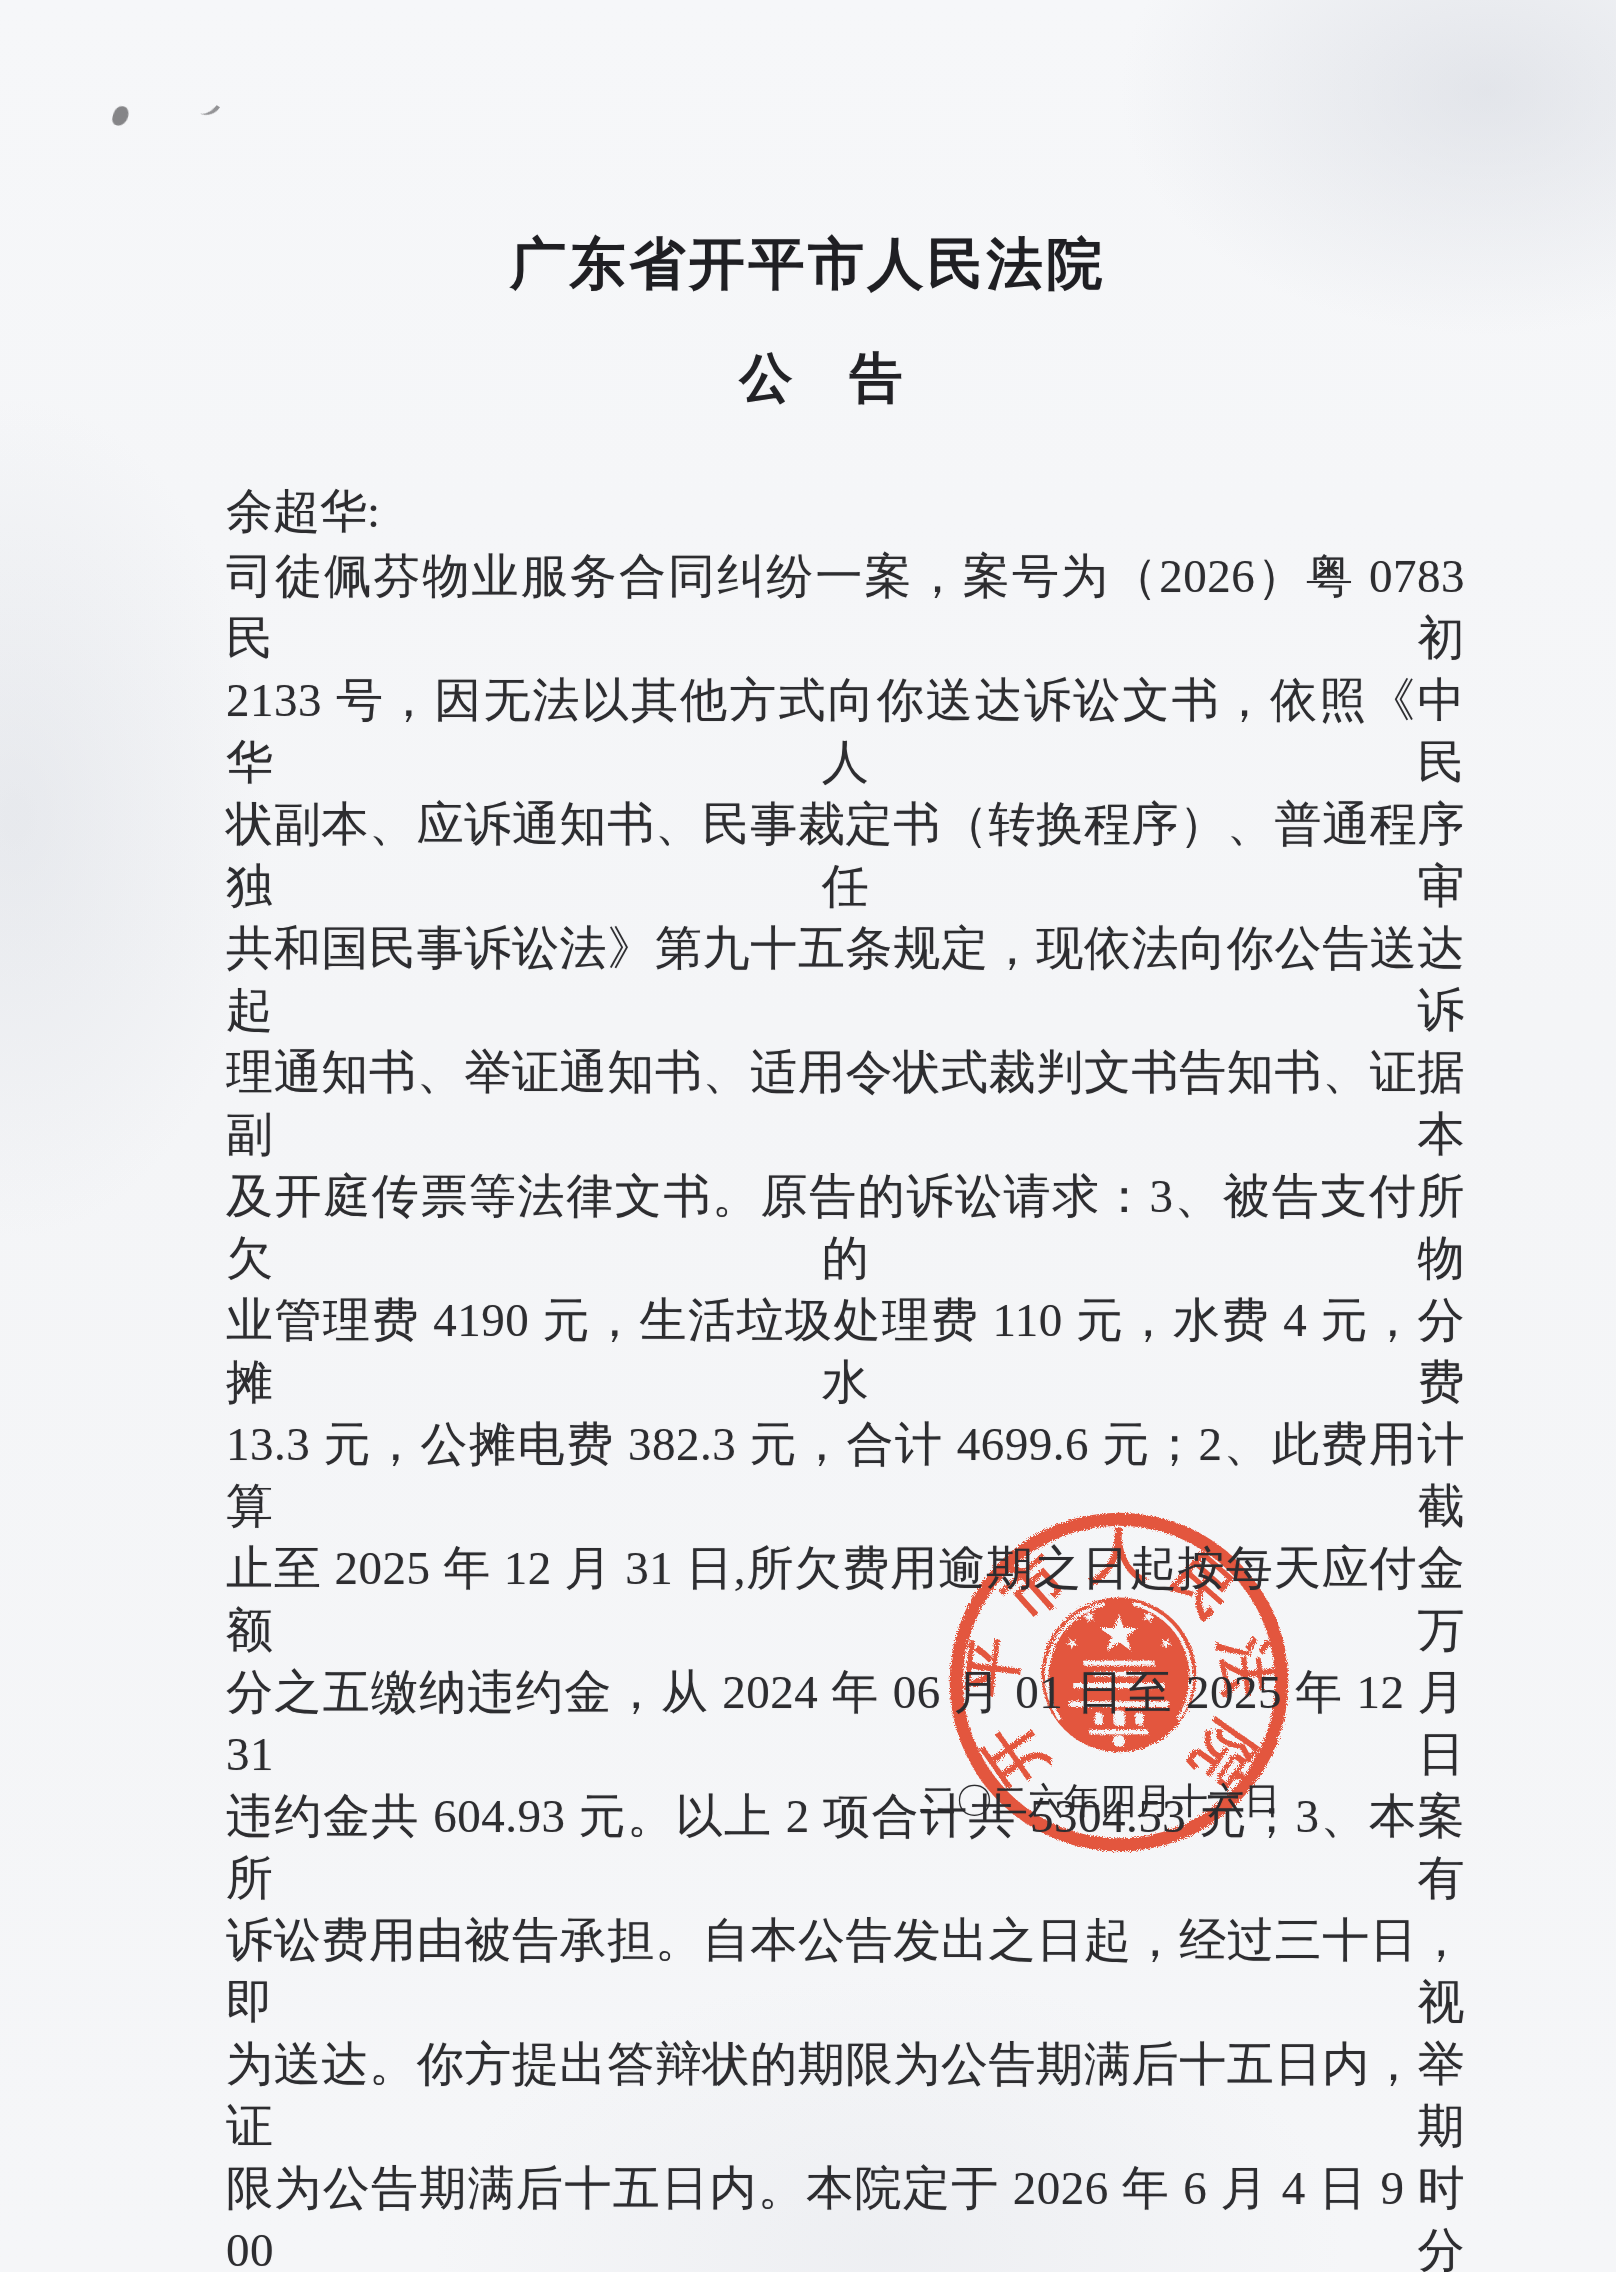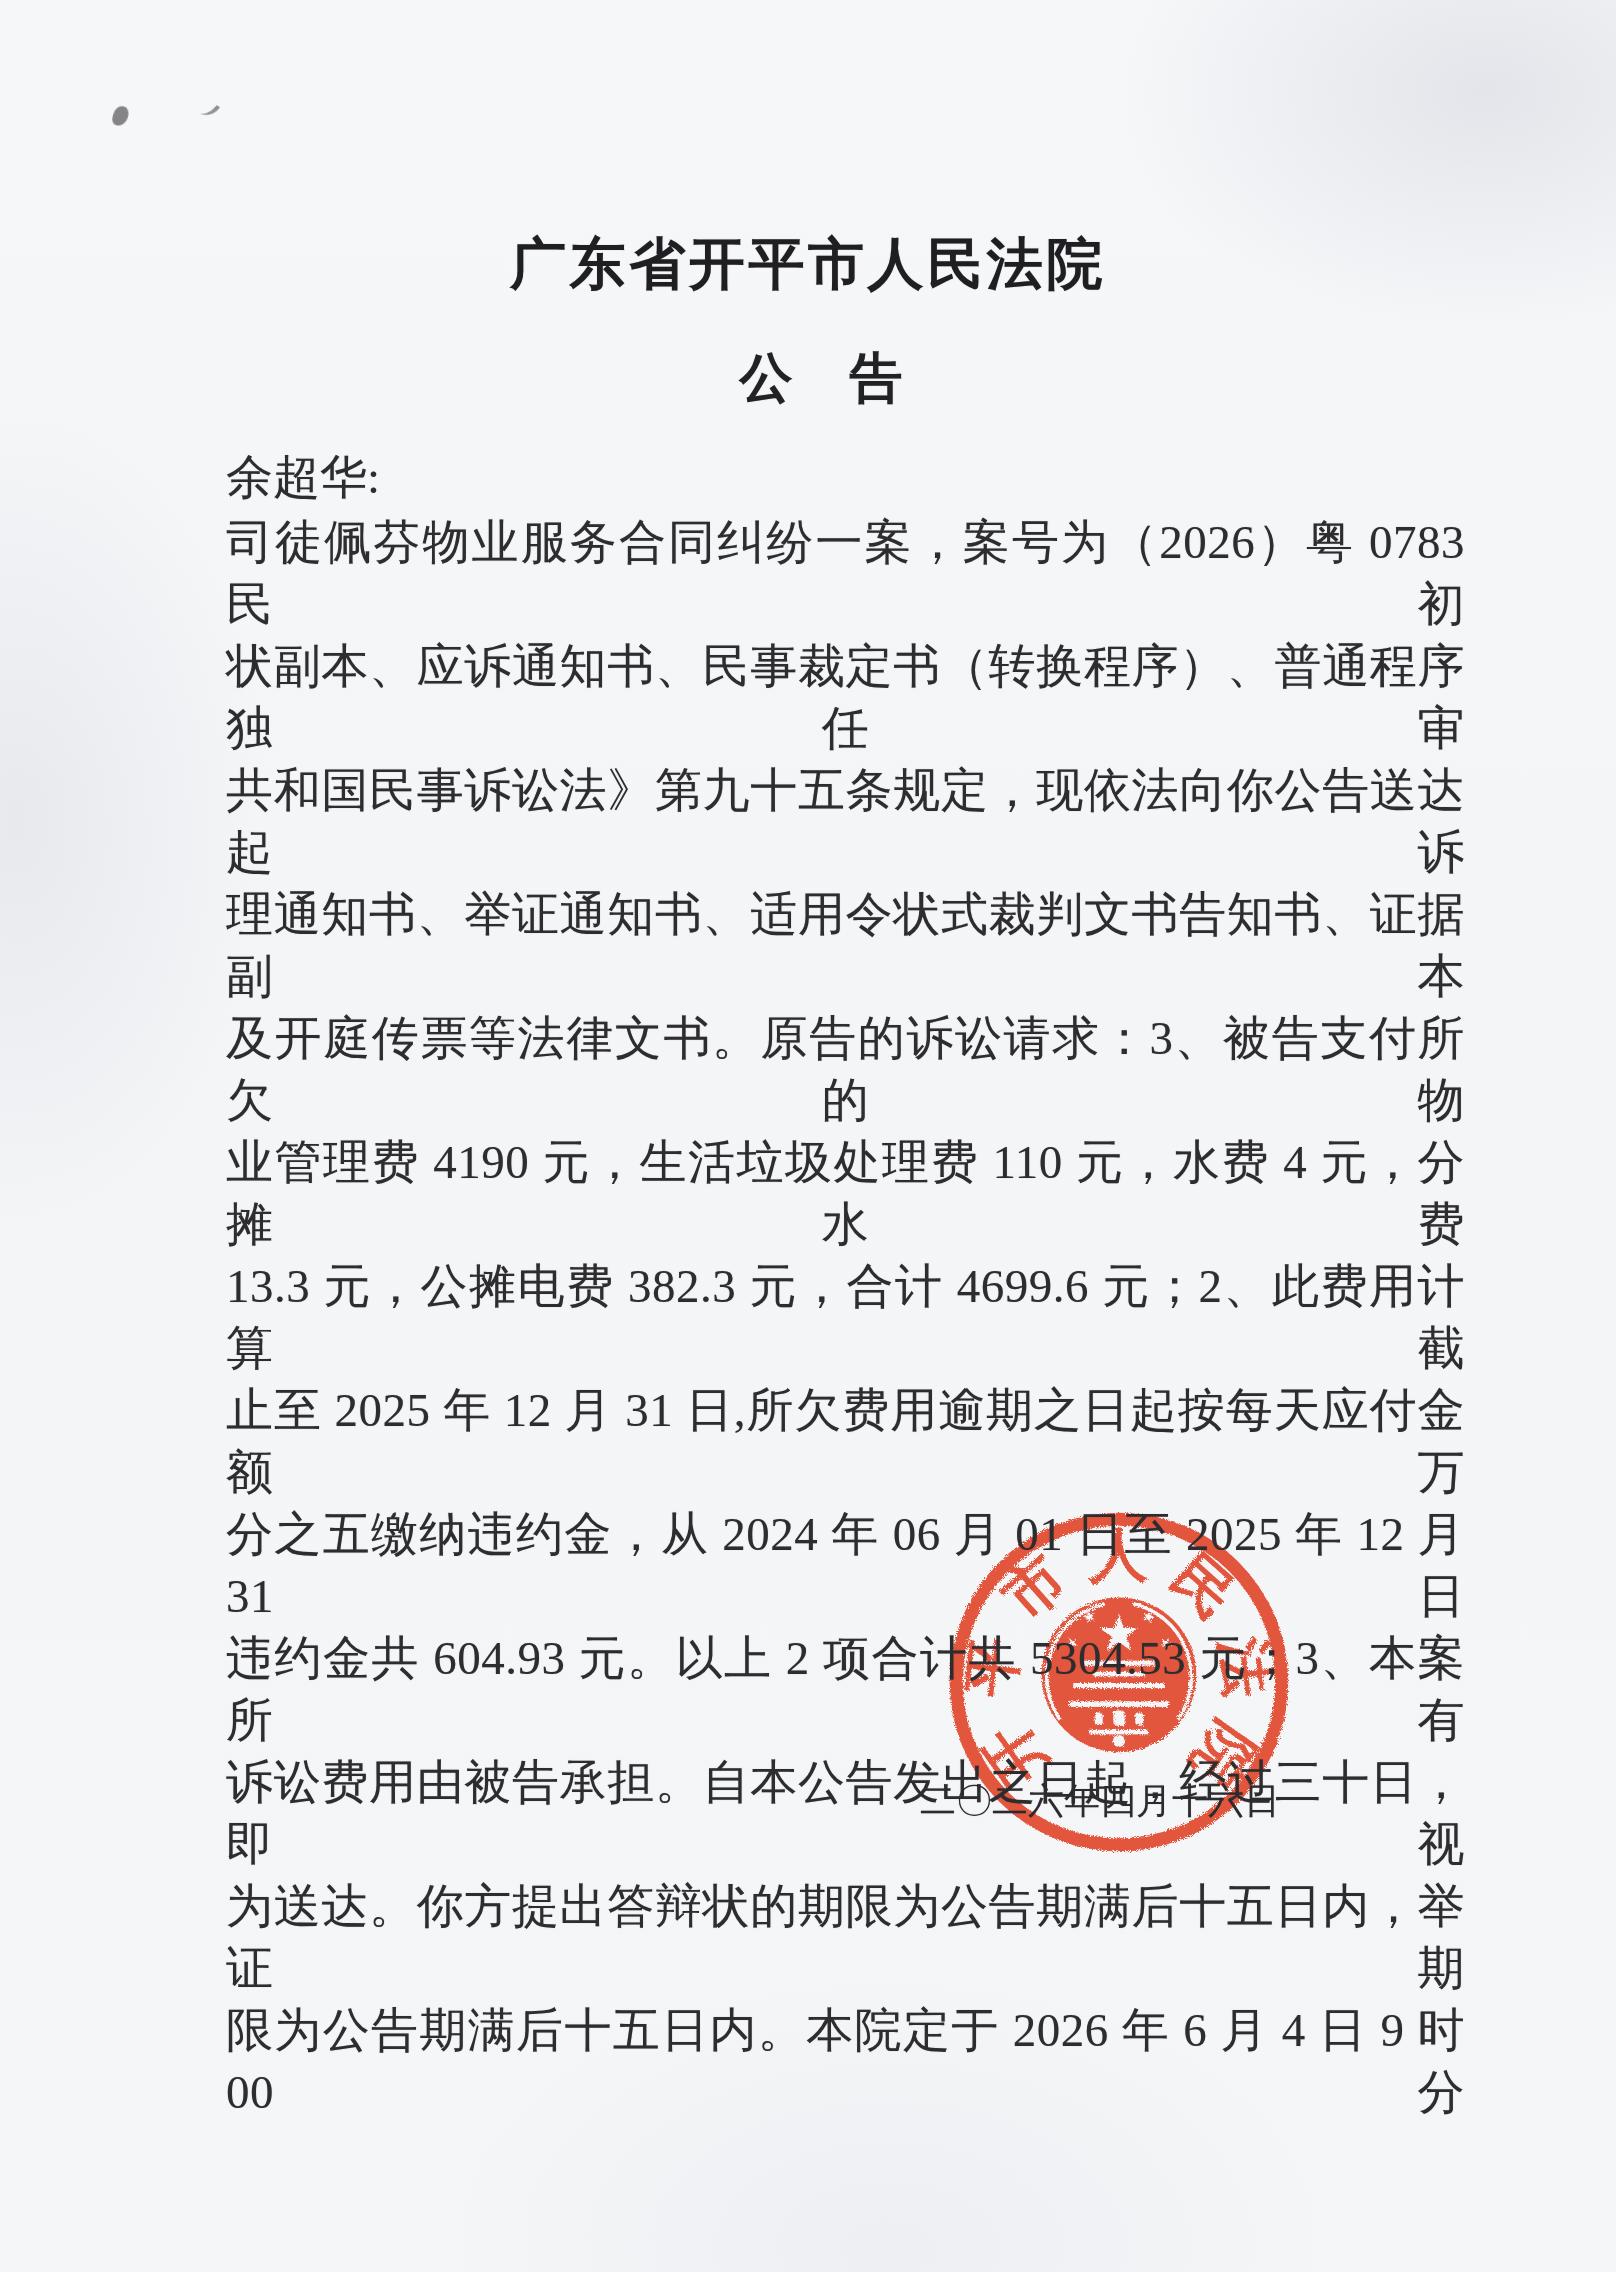--- a/index.html
+++ b/index.html
@@ -66,21 +66,21 @@
     padding-left: 28px;
   }
 
   .content {
     position: relative;
     z-index: 3;
     margin: 0 151px 0 226px;
   }
 
   .addressee {
-    margin-top: 35px;
+    margin-top: 69px;
     font-size: 47px;
     line-height: 61px;
   }
 
   .body-block { margin-top: 3.1px; }
 
   .body-line {
     font-size: 47px;
     line-height: 62px;
     text-align: justify;
@@ -125,20 +125,21 @@
 
   <div class="court-name ink">广东省开平市人民法院</div>
 
   <div class="doc-type ink">公　告</div>
 
   <div class="content">
     <div class="addressee ink">余超华:</div>
 
     <div class="body-block">
       <div class="body-line ink">司徒佩芬物业服务合同纠纷一案，案号为（2026）粤 0783 民初</div>
+      <div class="body-line ink">2133 号，因无法以其他方式向你送达诉讼文书，依照《中华人民</div>
       <div class="body-line ink">状副本、应诉通知书、民事裁定书（转换程序）、普通程序独任审</div>
       <div class="body-line ink">共和国民事诉讼法》第九十五条规定，现依法向你公告送达起诉</div>
       <div class="body-line ink">理通知书、举证通知书、适用令状式裁判文书告知书、证据副本</div>
       <div class="body-line ink">及开庭传票等法律文书。原告的诉讼请求：3、被告支付所欠的物</div>
       <div class="body-line ink">业管理费 4190 元，生活垃圾处理费 110 元，水费 4 元，分摊水费</div>
       <div class="body-line ink">13.3 元，公摊电费 382.3 元，合计 4699.6 元；2、此费用计算截</div>
       <div class="body-line ink">止至 2025 年 12 月 31 日,所欠费用逾期之日起按每天应付金额万</div>
       <div class="body-line ink">分之五缴纳违约金，从 2024 年 06 月 01 日至 2025 年 12 月 31 日</div>
       <div class="body-line ink">违约金共 604.93 元。以上 2 项合计共 5304.53 元；3、本案所有</div>
       <div class="body-line ink">诉讼费用由被告承担。自本公告发出之日起，经过三十日，即视</div>

